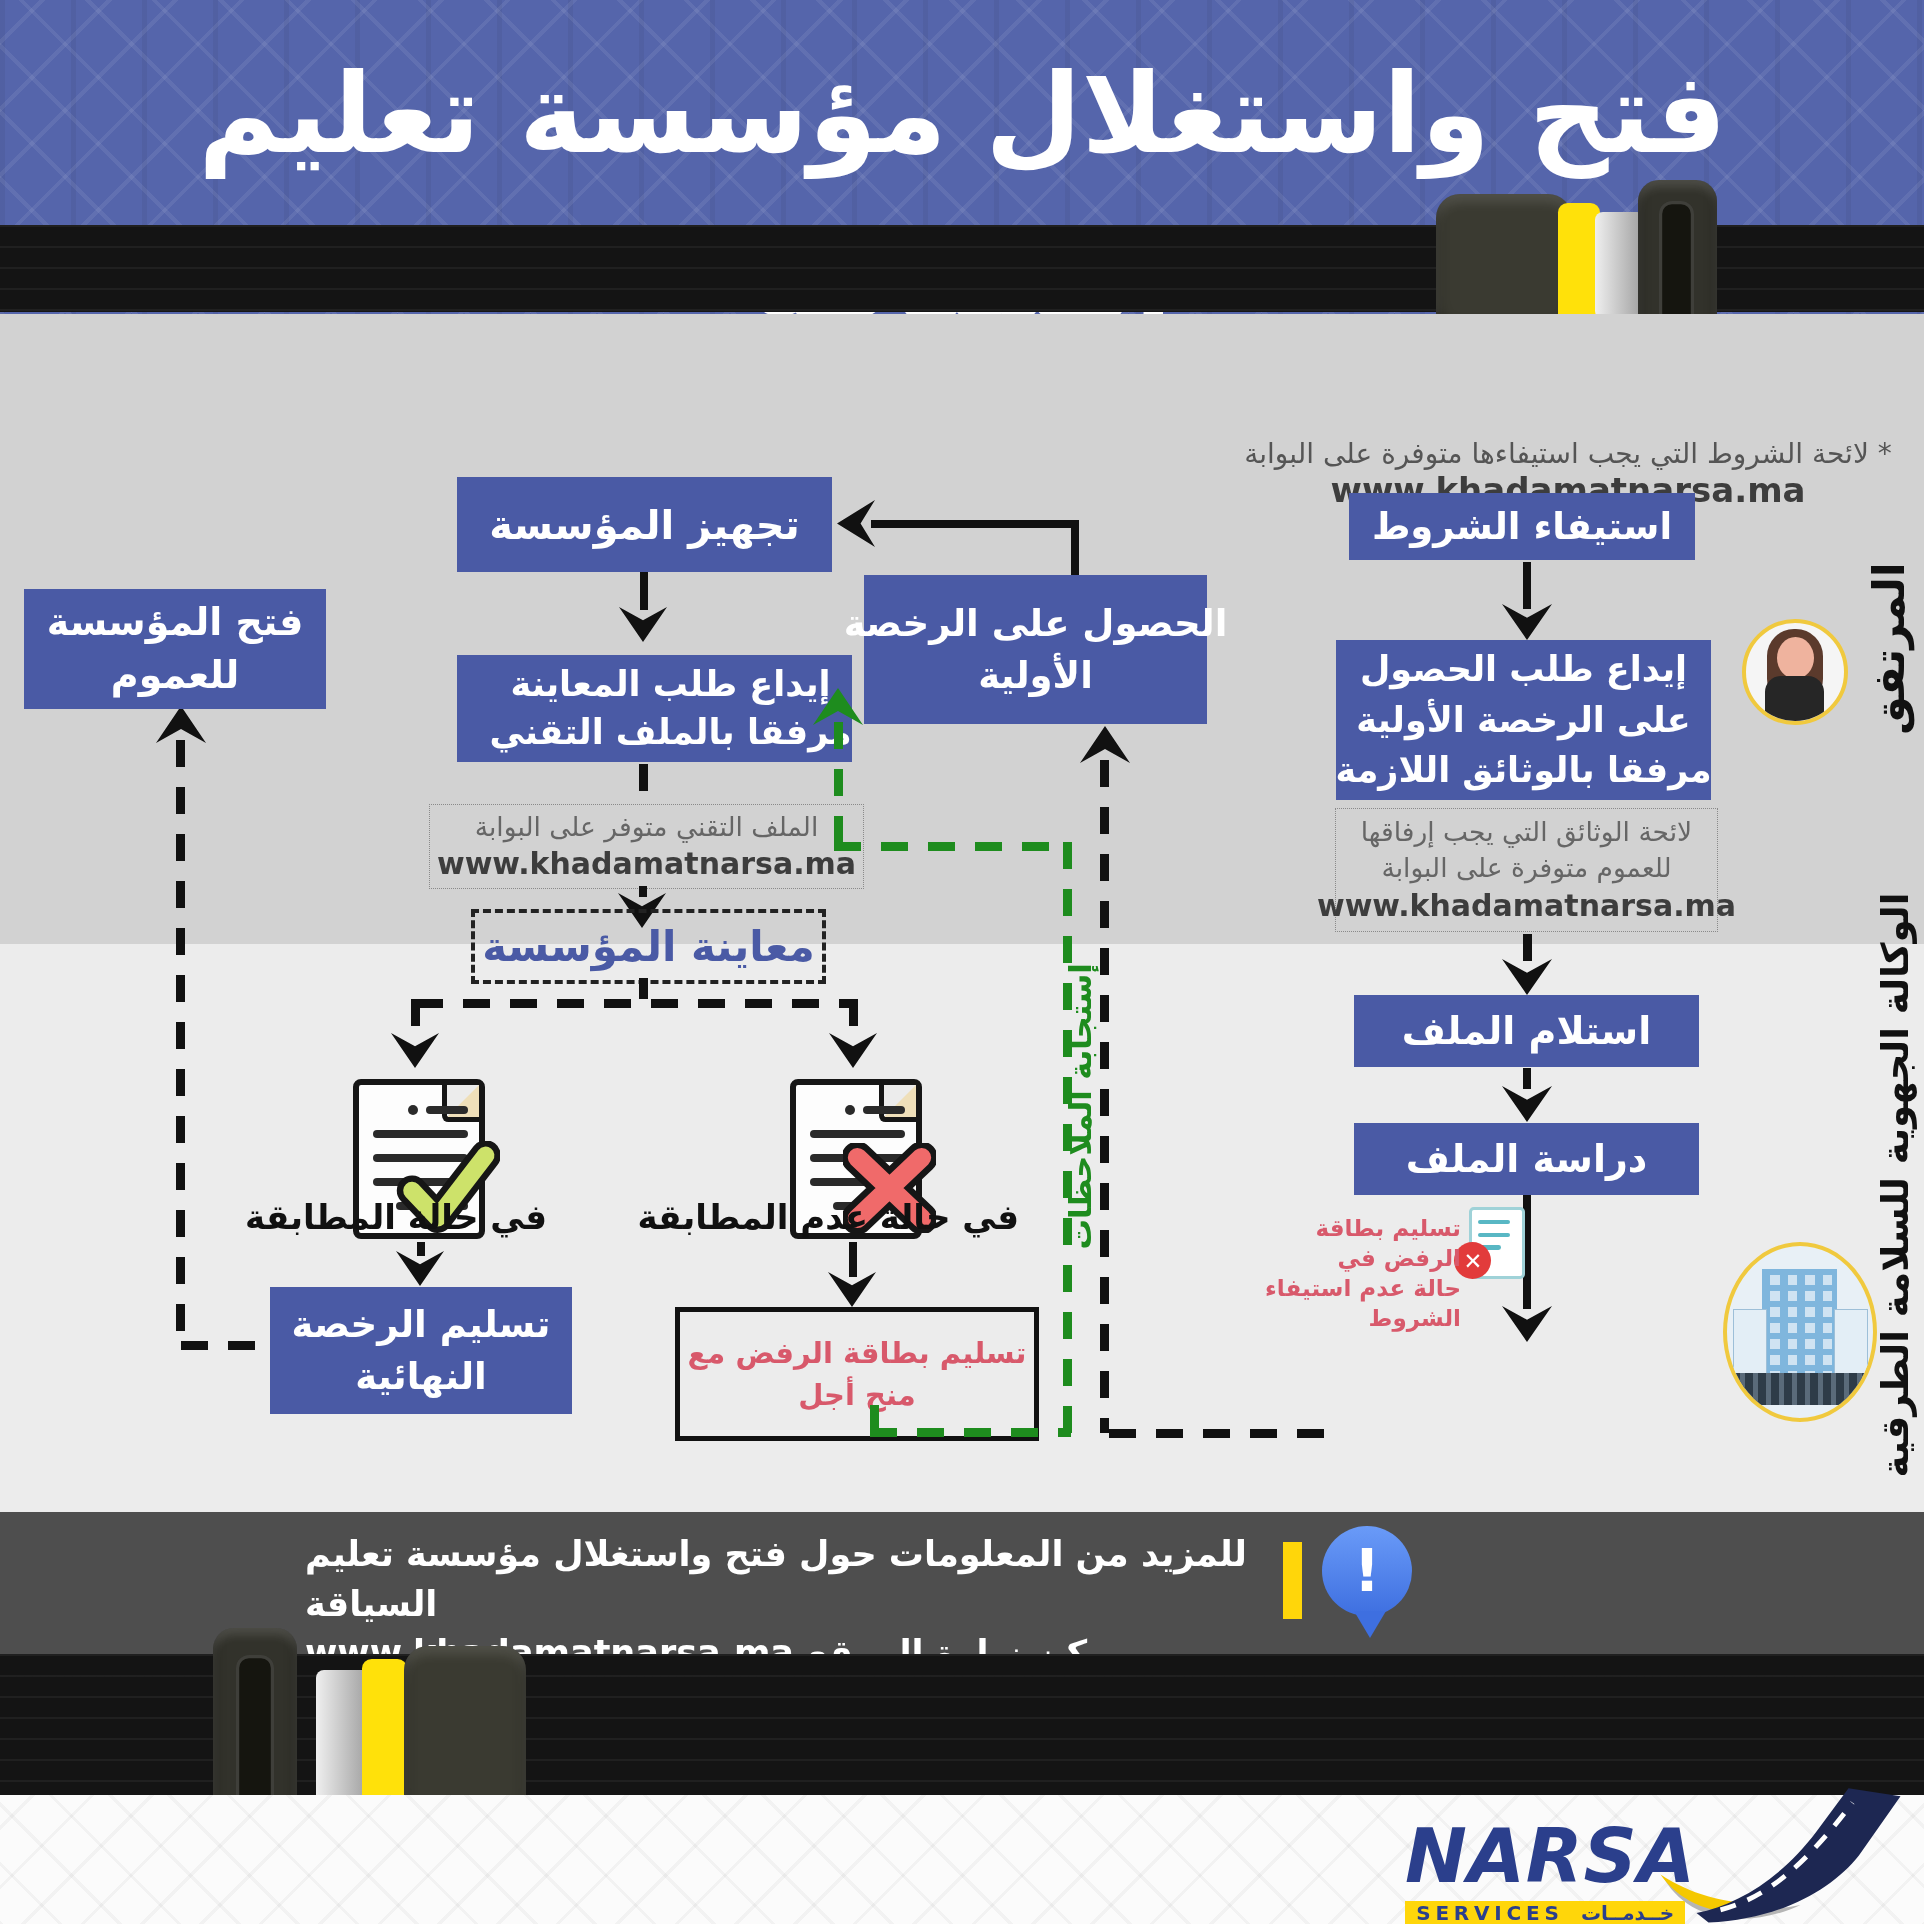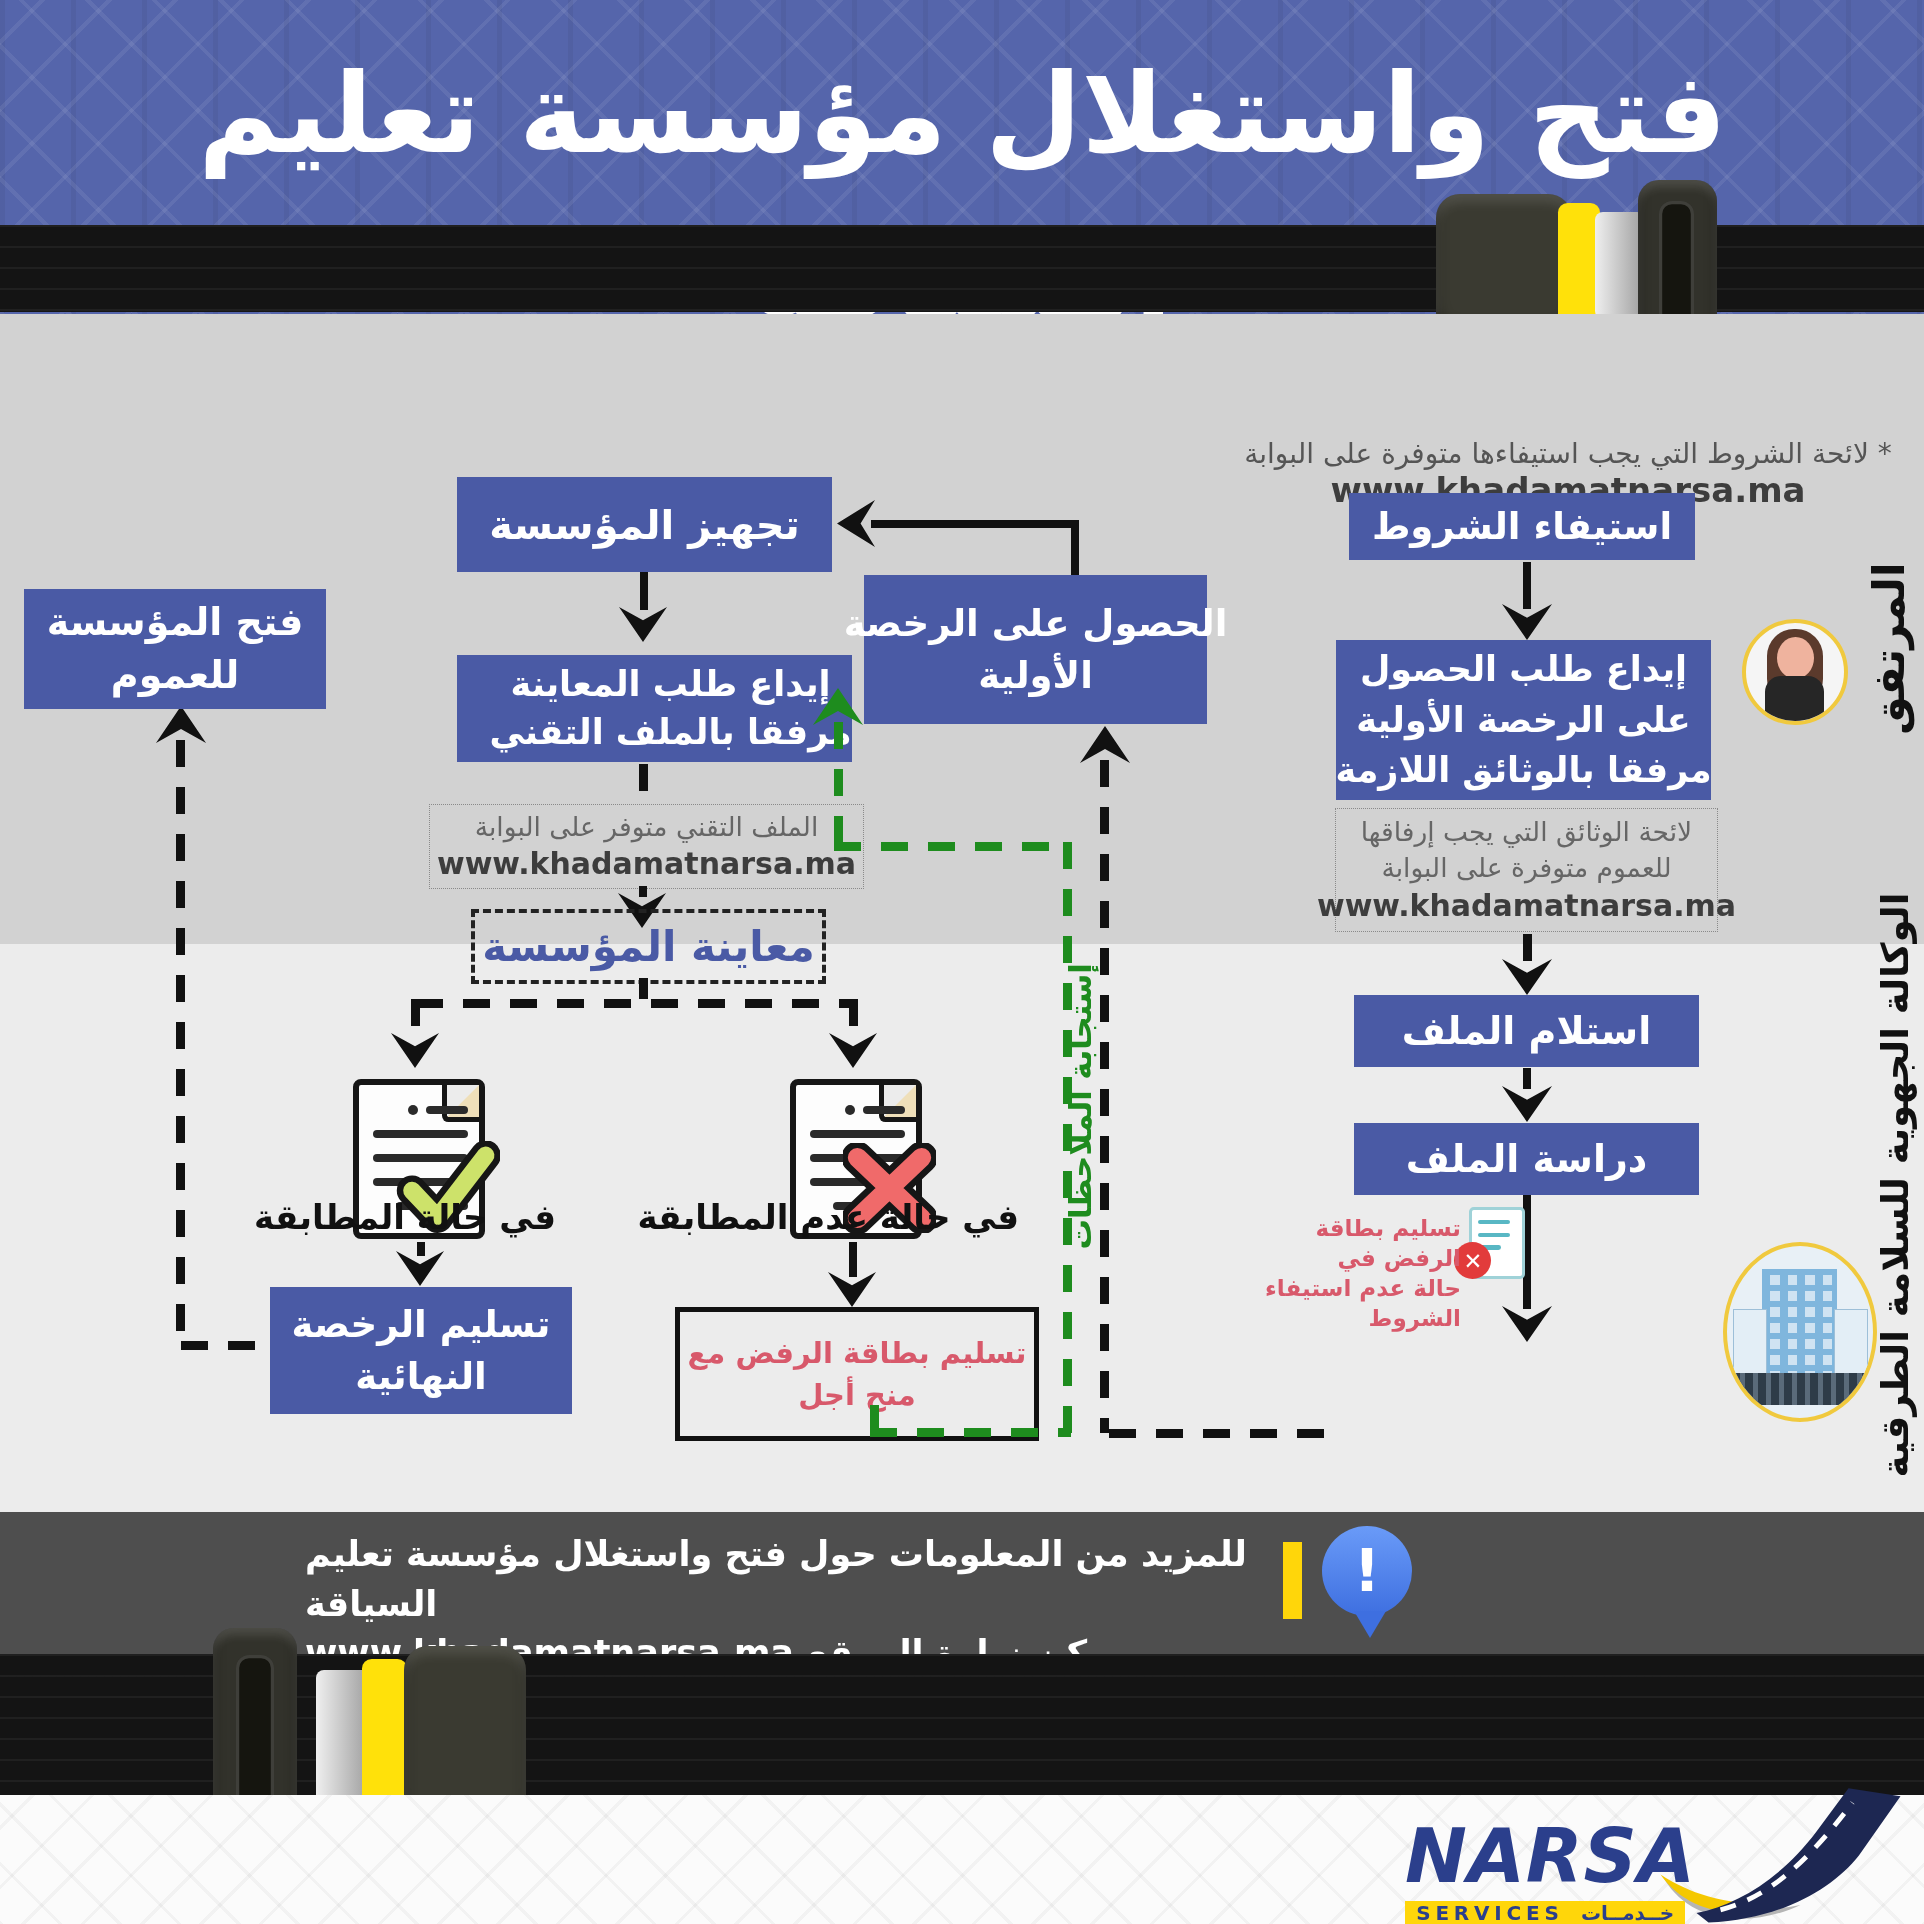--- a/index.html
+++ b/index.html
@@ -228,21 +228,21 @@
     <div class="dl" style="right:11.2px;top:45px;width:95px;"></div>
     <div class="dl" style="right:11.2px;top:69px;width:95px;"></div>
     <div class="dl" style="right:11.2px;top:93px;width:95px;"></div>
     <div class="dl" style="right:11.2px;top:117px;width:72px;"></div>
     <svg class="abs" style="left:47px;top:58px;" width="93" height="90" viewBox="0 0 116 112">
       <path d="M18 18 L98 94 M98 18 L18 94" fill="none" stroke="#161616" stroke-width="40" stroke-linecap="round"></path>
       <path d="M18 18 L98 94 M98 18 L18 94" fill="none" stroke="#f06a6a" stroke-width="24" stroke-linecap="round"></path>
     </svg>
   </div>
 
-  <div class="abs caselbl" style="left:283px;top:1197px;width:273px;">في حالة المطابقة</div>
+  <div class="abs caselbl" style="left:274px;top:1197px;width:273px;">في حالة المطابقة</div>
   <div class="abs caselbl" style="left:674px;top:1197px;width:345px;">في حالة عدم المطابقة</div>
 
   <div class="abs sv" style="left:417px;top:1242px;height:14.4px;"></div>
   <div class="abs ah down" style="left:396px;top:1251px;width:48px;height:35px;"></div>
   <div class="abs box" style="left:270px;top:1287px;width:302px;height:127px;font-size:37px;line-height:1.4;">
     <span>تسليم الرخصة</span>
     <span>النهائية</span>
   </div>
 
   <div class="abs sv" style="left:849px;top:1242px;height:35px;"></div>

